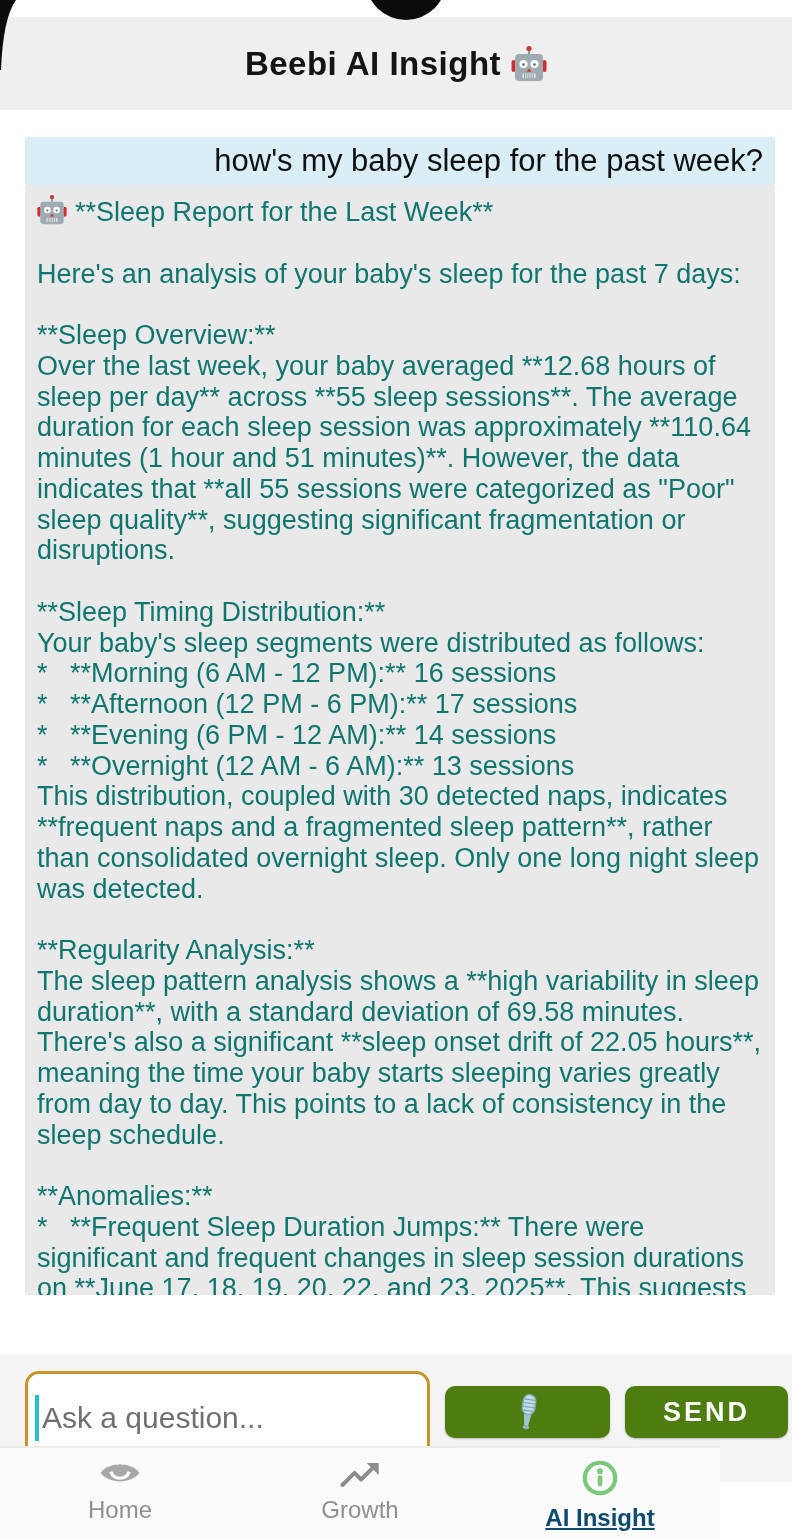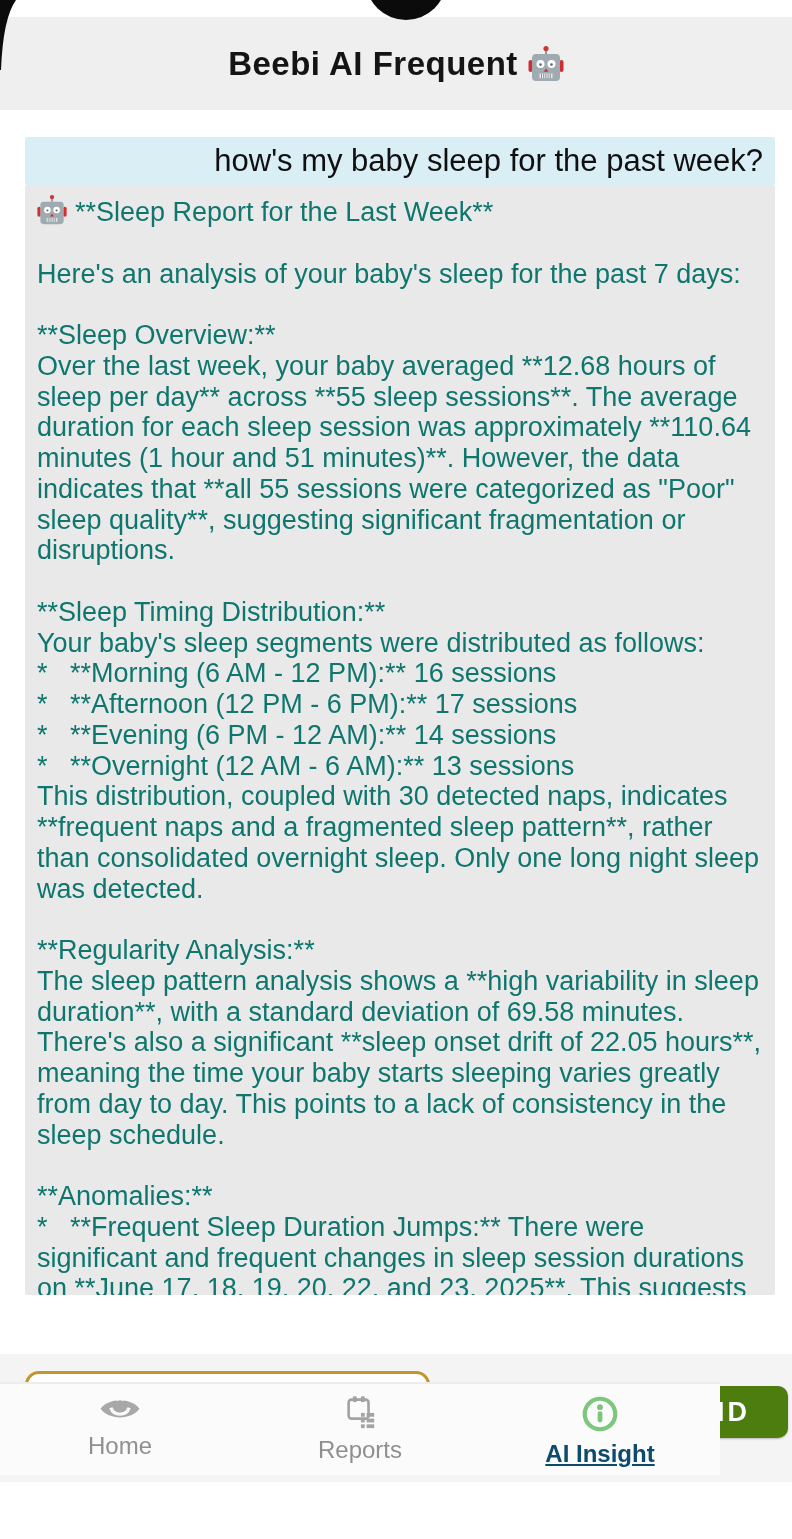--- a/index.html
+++ b/index.html
@@ -49,39 +49,39 @@
   .btn{
     position:absolute;top:32px;height:52px;background:#4d7c0f;border:none;border-radius:10px;
     display:flex;align-items:center;justify-content:center;cursor:pointer;
     box-shadow:0 1px 2px rgba(0,0,0,0.25);
   }
   .btn-mic{left:445px;width:165px;}
   .btn-send{left:625px;width:163px;}
   .btn-send .label{color:#ffffff;font-size:27px;font-weight:700;letter-spacing:3px;font-family:"Liberation Sans",sans-serif;}
   
   .nav{
-    position:absolute;top:1382px;left:0;width:720px;height:93px;background:#fbfbfb;
+    position:absolute;top:1446px;left:0;width:720px;height:93px;background:#fbfbfb;
     border-top:2px solid #ececec;display:flex;box-sizing:border-box;
   }
   .nav-item{flex:1;display:flex;flex-direction:column;align-items:center;justify-content:flex-start;padding-top:10px;cursor:pointer;}
   .nav-item .nav-label{font-size:24px;color:#8f8f8f;margin-top:6px;}
   .nav-item.active .nav-label{color:#0c4a6e;font-weight:700;text-decoration:underline;}
 </style>
 </head>
 <body>
 
 <div class="phone">
 
   <svg class="corner-tl" viewBox="0 0 20 70">
     <path d="M0,0 L16,0 Q3,18 1,70 L0,70 Z" fill="#0b0b0b"></path>
   </svg>
   <div class="notch"></div>
 
   <div class="header">
-    <span class="title">Beebi AI Frequent</span>
+    <span class="title">Beebi AI Insight</span>
     <svg width="36" height="38" viewBox="0 0 36 38">
       <line x1="18" y1="4" x2="18" y2="9" stroke="#8a9499" stroke-width="2"></line>
       <circle cx="18" cy="3.5" r="2.6" fill="#c63a36"></circle>
       <rect x="0.5" y="15" width="4" height="12" rx="2" fill="#d12f2f"></rect>
       <rect x="31.5" y="15" width="4" height="12" rx="2" fill="#d12f2f"></rect>
       <rect x="4" y="9" width="28" height="27" rx="4" fill="#9fabb1"></rect>
       <circle cx="12.5" cy="19" r="4" fill="#ffffff"></circle>
       <circle cx="23.5" cy="19" r="4" fill="#ffffff"></circle>
       <circle cx="12.5" cy="19.6" r="1.3" fill="#5f6a70"></circle>
       <circle cx="23.5" cy="19.6" r="1.3" fill="#5f6a70"></circle>
@@ -174,35 +174,28 @@
 
     <div class="nav-item">
       <svg width="46" height="32" viewBox="0 0 40 28">
         <path d="M3 13 C10 3 30 3 37 13 C30 23 10 23 3 13 Z" fill="#a8a8a8"></path>
         <path d="M12 12 A8.5 8.5 0 0 0 28 12" stroke="#fbfbfb" stroke-width="3" fill="none"></path>
         <path d="M17 5.5 A4 4 0 0 1 23 5.5" stroke="#fbfbfb" stroke-width="2" fill="none"></path>
       </svg>
       <span class="nav-label">Home</span>
     </div>
 
-
     <div class="nav-item">
-      <svg width="42" height="36" viewBox="0 0 38 38">
-        <rect x="7" y="6" width="21" height="20" rx="3" fill="none" stroke="#a3a3a3" stroke-width="2.8"></rect>
-        <rect x="11.5" y="2.5" width="4" height="6" fill="#a3a3a3"></rect>
-        <rect x="20" y="2.5" width="4" height="6" fill="#a3a3a3"></rect>
-        <rect x="20" y="20" width="4" height="4" fill="#a3a3a3"></rect>
-        <rect x="26" y="20" width="8" height="4" fill="#a3a3a3"></rect>
-        <rect x="20" y="26" width="4" height="4" fill="#a3a3a3"></rect>
-        <rect x="26" y="26" width="8" height="4" fill="#a3a3a3"></rect>
-        <rect x="20" y="32" width="4" height="4" fill="#a3a3a3"></rect>
-        <rect x="26" y="32" width="8" height="4" fill="#a3a3a3"></rect>
-      </svg>
-      <span class="nav-label">Reports</span>
-    </div>
+      <svg width="44" height="32" viewBox="0 0 40 28">
+        <polyline points="4,24 15,13 21,19 33,7" stroke="#8d8d8d" stroke-width="3.6" fill="none" stroke-linecap="round" stroke-linejoin="round"></polyline>
+        <polygon points="26,4 37,4 37,15" fill="#8d8d8d"></polygon>
+      </svg>
+      <span class="nav-label">Growth</span>
+    </div>
+
 
     <div class="nav-item active">
       <svg width="42" height="40" viewBox="0 0 38 38">
         <circle cx="19" cy="19" r="14.5" fill="none" stroke="#7cc77c" stroke-width="4"></circle>
         <circle cx="19" cy="12.5" r="2.8" fill="#7cc77c"></circle>
         <rect x="16.7" y="16.5" width="4.6" height="10.5" rx="2.3" fill="#7cc77c"></rect>
       </svg>
       <span class="nav-label">AI Insight</span>
     </div>
 

